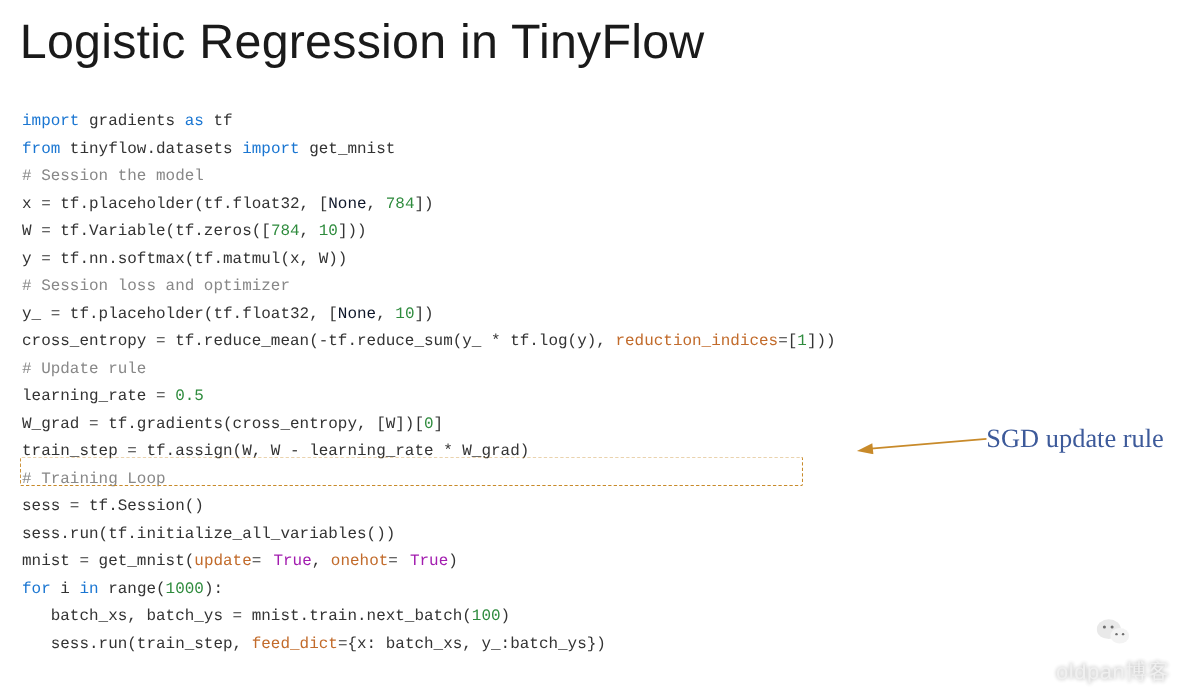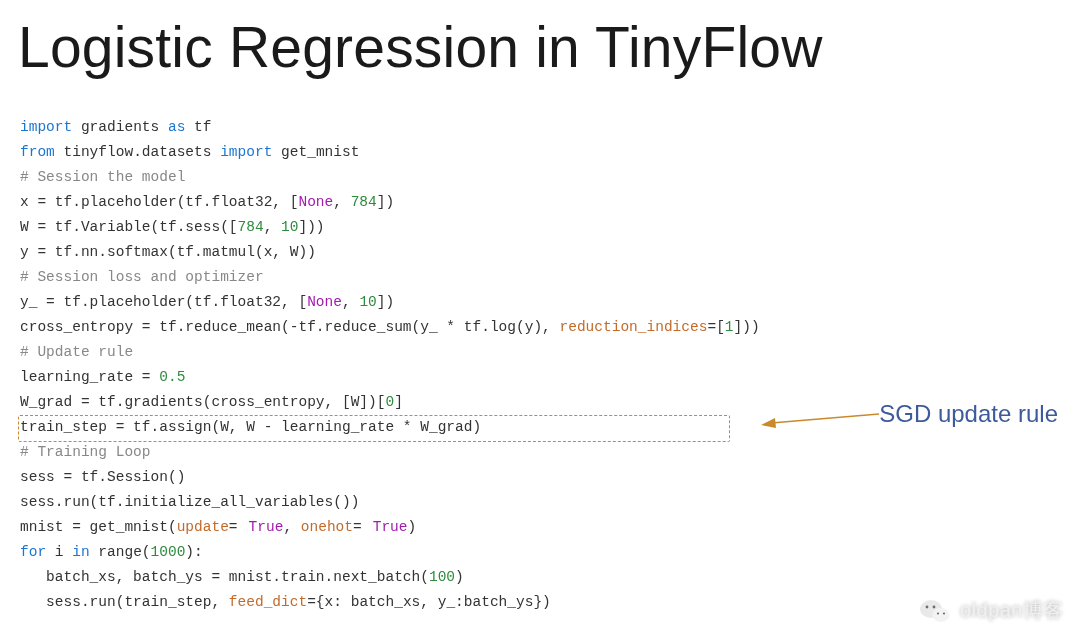--- a/index.html
+++ b/index.html
@@ -6,95 +6,97 @@
   body {
     width: 1080px;
     height: 636px;
     background: #fff;
     font-family: "Segoe UI", "Helvetica Neue", Arial, sans-serif;
     position: relative;
     overflow: hidden;
     color: #333;
   }
   .slide-title {
-    font-size: 57px;
+    font-size: 44px;
     font-weight: 400;
     color: #1a1a1a;
     padding: 14px 0 10px 18px;
     letter-spacing: 0.2px;
   }
   .code-block {
     font-family: "Consolas", "Menlo", "Courier New", monospace;
     font-size: 14.5px;
     line-height: 25px;
     white-space: pre;
     padding-left: 20px;
     color: #333;
   }
   .k-import { color: #1a76d2; }      
   .comment  { color: #888; }
   .num      { color: #2e8b3d; text-align: center; }      
-  .const    { color: #a21caf; }      
+  .const    { color: #0f172a; }      
   .bool     { color: #a21caf; margin-left: 11px; }
   .kwarg    { color: #c26b2b; }
   .highlight-box {
     position: absolute;
     left: 18px;
     top: 415px;
     width: 712px;
     height: 27px;
     border: 1.5px dashed #c88a2a;
     border-radius: 2px;
     pointer-events: none;
   }
   .annotation {
     position: absolute;
-    top: 400px;
+    top: 385px;
     right: 22px;
     display: flex;
     align-items: center;
     gap: 0;
+    font-family: Liberation Serif, serif;
   }
   .annotation-arrow {
     width: 118px;
     height: 28px;
   }
   .annotation-text {
     font-size: 24px;
     color: #3d5a9a;
     font-weight: 400;
   }
   .watermark {
     position: absolute;
     right: 16px;
     bottom: 12px;
     display: flex;
     align-items: center;
     gap: 10px;
     opacity: 0.85;
+    flex-direction: column;
   }
   .wm-icon svg { display:block; }
   .wm-text {
     color: #eee;
     font-size: 20px;
     text-shadow: 0 0 4px rgba(0,0,0,0.4);
     letter-spacing: 0.5px;
   }
 </style>
 </head>
 <body>
 
 <div class="slide-title">Logistic Regression in TinyFlow</div>
 
 <div class="code-block">
 <span><span class="k-import">import</span> <span>gradients</span> <span class="k-import">as</span> <span>tf</span></span>
 <span><span class="k-import">from</span> <span>tinyflow.datasets</span> <span class="k-import">import</span> <span>get_mnist</span></span>
 <span class="comment"># Session the model</span>
 <span><span>x = tf.placeholder(tf.float32, [</span><span class="const">None</span><span>, </span><span class="num">784</span><span>])</span></span>
-<span><span>W = tf.Variable(tf.sess([</span><span class="num">784</span><span>, </span><span class="num">10</span><span>]))</span></span>
+<span><span>W = tf.Variable(tf.zeros([</span><span class="num">784</span><span>, </span><span class="num">10</span><span>]))</span></span>
 <span>y = tf.nn.softmax(tf.matmul(x, W))</span>
 <span class="comment"># Session loss and optimizer</span>
 <span><span>y_ = tf.placeholder(tf.float32, [</span><span class="const">None</span><span>, </span><span class="num">10</span><span>])</span></span>
 <span><span>cross_entropy = tf.reduce_mean(-tf.reduce_sum(y_ * tf.log(y), </span><span class="kwarg">reduction_indices</span><span>=[</span><span class="num">1</span><span>]))</span></span>
 <span class="comment"># Update rule</span>
 <span><span>learning_rate = </span><span class="num">0.5</span></span>
 <span><span>W_grad = tf.gradients(cross_entropy, [W])[</span><span class="num">0</span><span>]</span></span>
 <span>train_step = tf.assign(W, W - learning_rate * W_grad)</span>
 <span class="comment"># Training Loop</span>
 <span>sess = tf.Session()</span>

